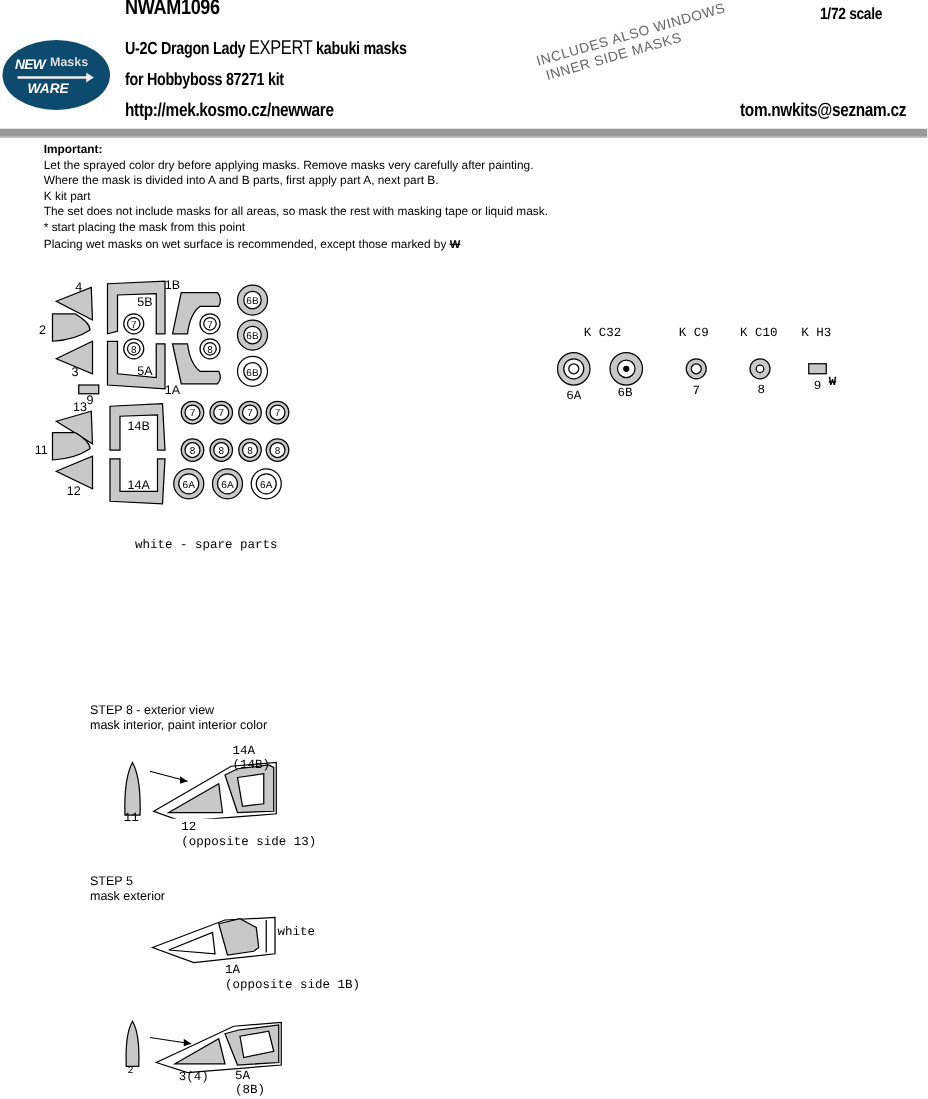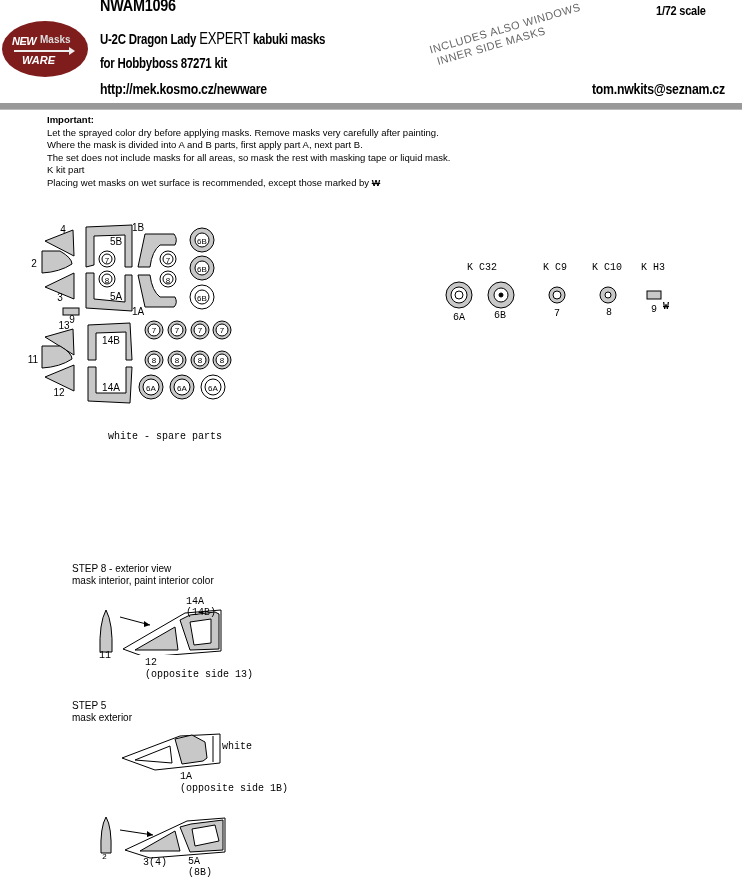--- a/index.html
+++ b/index.html
@@ -1,21 +1,21 @@
 <!DOCTYPE html>
 <html><head>
 <meta charset="utf-8">
 <style>
   html, body { margin: 0; padding: 0; background: #ffffff; }
   body { width: 742px; height: 879px; position: relative; overflow: hidden;
          font-family: "DejaVu Sans", "Liberation Sans", sans-serif; color: #000; }
   .abs { position: absolute; }
 
-  .logo { left: 2px; top: 21px; width: 86px; height: 56px; border-radius: 50%;
-          background: #7f1d1d; color: #fff; }
+  .logo { left: 2px; top: 32px; width: 86px; height: 56px; border-radius: 50%;
+          background: #0c4a6e; color: #fff; }
   .logo .new { position: absolute; left: 10px; top: 14px; font-weight: bold; font-style: italic; font-size: 11px;
                font-family: "Liberation Sans", sans-serif; letter-spacing: -0.5px; }
   .logo .masks { position: absolute; left: 38px; top: 13px; font-weight: bold; font-size: 10px;
                  color: #ddd; font-family: "Liberation Sans", sans-serif; }
   .logo .arrow { position: absolute; left: 12px; top: 29px; width: 56px; height: 2px; background: #eee; }
   .logo .arrow:after { content: ""; position: absolute; right: -5px; top: -3px; border-left: 6px solid #eee;
                        border-top: 4px solid transparent; border-bottom: 4px solid transparent; }
   .logo .ware { position: absolute; left: 20px; top: 33px; font-weight: bold; font-style: italic; font-size: 11px;
                 font-family: "Liberation Sans", sans-serif; }
 
@@ -26,21 +26,21 @@
   .kit { left: 100px; top: 55px; font-size: 14px; transform: scaleX(0.82); transform-origin: left top; white-space: nowrap; }
   .url { left: 100px; top: 80px; font-size: 15px; transform: scaleX(0.82); transform-origin: left top; white-space: nowrap; }
   .scale { left: 656px; top: 3px; font-size: 13px; transform: scaleX(0.85); transform-origin: left top; }
   .email { left: 592px; top: 80px; font-size: 15px; transform: scaleX(0.82); transform-origin: left top; white-space: nowrap; }
   .stamp { left: 428px; top: 44px; font-size: 11px; color: #666; transform: rotate(-16deg); transform-origin: left top;
            line-height: 13px; font-family: "Liberation Sans", sans-serif; letter-spacing: 0.5px; }
   .rule { left: 0; top: 103px; width: 742px; height: 6px; background: #999; border-bottom: 1px solid #bbb; }
 
   .notes { left: 35px; top: 114px; font-size: 9.5px; line-height: 12.5px; font-family: "Liberation Sans", sans-serif; }
   .notes .imp { font-weight: bold; }
-  .notes div { white-space: nowrap; margin-left: 12px; }
+  .notes div { white-space: nowrap; }
 
   .lbl { font-family: Liberation Mono, monospace; font-size: 10px; }
   .step { font-family: "Liberation Sans", sans-serif; font-size: 10px; line-height: 12px; }
   svg text { font-family: "Liberation Sans", sans-serif; }
 </style>
 </head>
 <body>
 
 <div class="abs logo">
   <span class="new">NEW</span>
@@ -62,22 +62,23 @@
 <div class="abs stamp">
   <div>INCLUDES ALSO WINDOWS</div>
   <div style="padding-left:4px">INNER SIDE MASKS</div>
 </div>
 <div class="abs rule"></div>
 
 <div class="abs notes">
   <div class="imp">Important:</div>
   <div>Let the sprayed color dry before applying masks. Remove masks very carefully after painting.</div>
   <div>Where the mask is divided into A and B parts, first apply part A, next part B.</div>
+  <div>K kit part</div>
   <div>The set does not include masks for all areas, so mask the rest with masking tape or liquid mask.</div>
-  <div>K kit part</div>
+  <div>* start placing the mask from this point</div>
   <div><span>Placing wet masks on wet surface is recommended, except those marked by</span> <b style="font-size:9px;text-decoration:line-through">W</b></div>
 </div>
 
 <svg class="abs" style="left:20px;top:215px" width="230" height="190" viewBox="0 0 230 190">
   <g fill="#c8c8c8" stroke="#000" stroke-width="1">
 
     <path d="M25 26 L53 15 L54 41 Z"></path>
     <path d="M22 36 L40 36 Q52 43 52 49 Q40 57 22 58 Z"></path>
     <path d="M25 72 L54 58 L54 84 Z"></path>
     <rect x="43" y="93" width="16" height="7"></rect>

